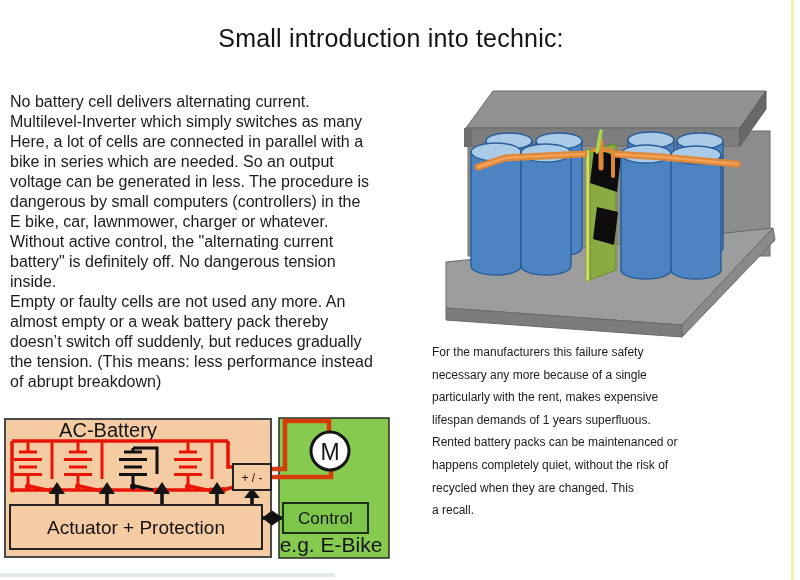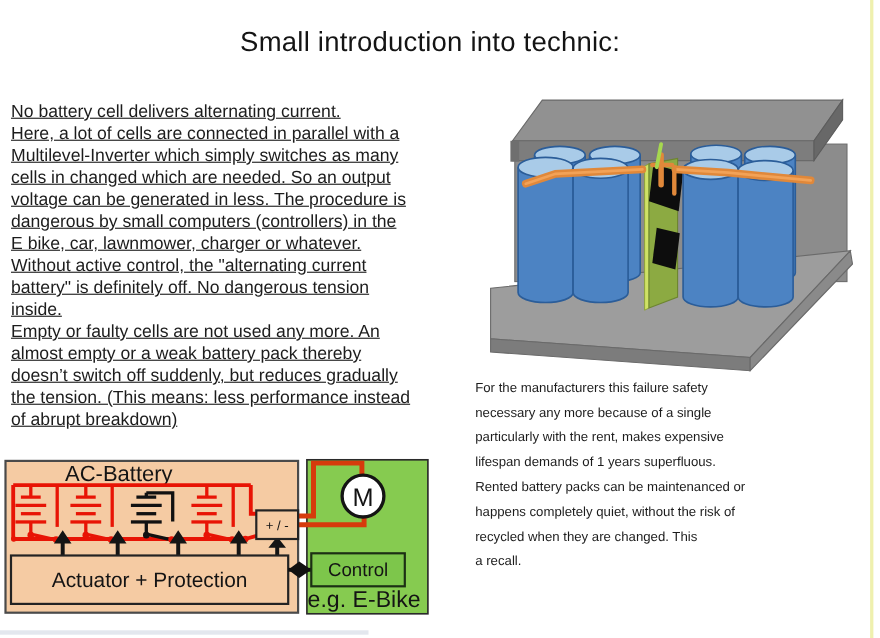--- a/index.html
+++ b/index.html
@@ -3,40 +3,40 @@
 <meta charset="utf-8">
 <style>
   html,body{margin:0;padding:0;background:#ffffff;}
   .slide{position:relative;width:800px;height:580px;background:#ffffff;overflow:hidden;
          font-family:"Liberation Sans",sans-serif;color:#1c1c1c;}
   .title{position:absolute;left:0;right:30px;top:24px;text-align:center;
          font-size:25px;font-weight:500;color:#141414;letter-spacing:.2px;padding-left:12px;}
   .textblock{position:absolute;}
   .tb-left{left:10px;top:92px;}
   .tb-right{left:432px;top:341px;}
-  .tl{white-space:nowrap;font-size:16px;line-height:20px;height:20px;text-decoration:underline;}
+  .tl{white-space:nowrap;font-size:16px;line-height:20px;height:20px;}
   .tr{white-space:nowrap;font-size:12px;line-height:22.6px;height:22.6px;}
   .pack-svg{position:absolute;left:440px;top:78px;width:356px;height:262px;}
   .circuit-svg{position:absolute;left:0px;top:405px;width:400px;height:175px;}
   .edge-line{position:absolute;top:0;left:791px;width:3px;height:580px;background:#eff0ae;}
   .scan-line{position:absolute;left:0;top:573px;width:335px;height:4px;background:#ccd4e0;opacity:.55;}
   svg text{font-family:"Liberation Sans",sans-serif;}
 </style>
 </head>
 <body>
 
 <div class="slide">
 
   <div class="title">Small introduction into technic:</div>
 
   <div class="textblock tb-left">
     <div class="tl">No battery cell delivers alternating current.</div>
+    <div class="tl">Multilevel-Inverter which simply switches as many</div>
     <div class="tl">Here, a lot of cells are connected in parallel with a</div>
-    <div class="tl">Multilevel-Inverter which simply switches as many</div>
-    <div class="tl">cells in changed which are needed. So an output</div>
+    <div class="tl">bike in series which are needed. So an output</div>
     <div class="tl">voltage can be generated in less. The procedure is</div>
     <div class="tl">dangerous by small computers (controllers)  in the</div>
     <div class="tl">E bike, car, lawnmower, charger or whatever.</div>
     <div class="tl">Without active control, the "alternating current</div>
     <div class="tl">battery" is definitely off. No dangerous tension</div>
     <div class="tl">inside.</div>
     <div class="tl">Empty or faulty cells are not used any more. An</div>
     <div class="tl">almost empty or a weak battery pack thereby</div>
     <div class="tl">doesn’t switch off suddenly, but reduces gradually</div>
     <div class="tl">the tension. (This means: less performance instead</div>

